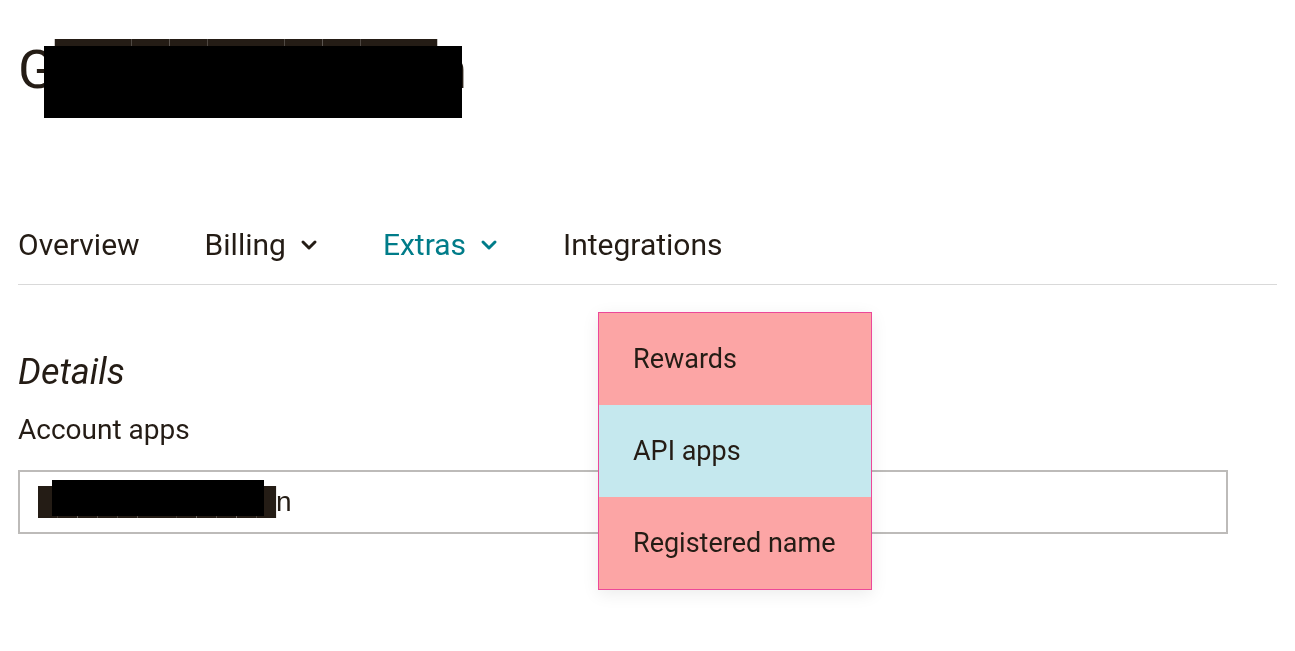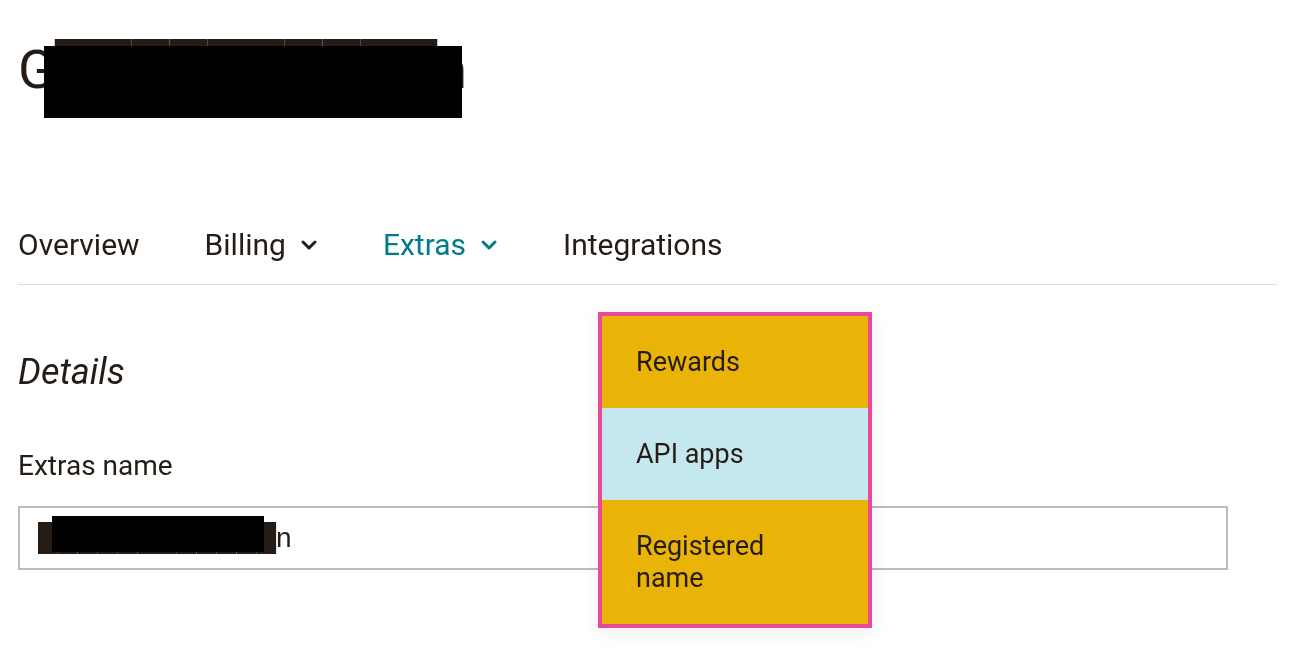--- a/index.html
+++ b/index.html
@@ -50,38 +50,38 @@
   width: 18px;
   height: 18px;
   display: inline-block;
 }
 .chevron-down svg { width: 100%; height: 100%; display: block; }
 .dropdown {
   position: absolute;
   top: 312px;
   left: 598px;
   width: 274px;
-  background: #eab308;
-  border: 4px solid #ec4899;
+  background: #fca5a5;
+  border: 1px solid #ec4899;
   box-shadow: 0 4px 16px rgba(0,0,0,0.08);
   z-index: 10;
 }
 .dropdown-item {
   font-size: 27px;
   padding: 30px 34px;
   cursor: pointer;
   color: #241c15;
 }
 .dropdown-item.highlight { background: #c5e8ee; }
 .details-heading {
   font-size: 36px;
   font-style: italic;
   font-weight: 400;
   margin-top: 66px;
-  margin-bottom: 56px;
+  margin-bottom: 20px;
 }
 .field-label {
   font-size: 28px;
   font-weight: 400;
   margin-bottom: 24px;
 }
 .text-input {
   width: 1210px;
   font-size: 28px;
   padding: 14px 18px;
@@ -134,21 +134,21 @@
 </nav>
 
 <div class="dropdown">
   <div class="dropdown-item">Rewards</div>
   <div class="dropdown-item highlight">API apps</div>
   <div class="dropdown-item">Registered name</div>
 </div>
 
 <h2 class="details-heading">Details</h2>
 
-<div class="field-label">Extras name</div>
+<div class="field-label">Account apps</div>
 
 <div class="input-wrap">
   <input type="text" class="text-input" value="████████████n" style="">
   <div class="input-redact"></div>
 </div>
 
 
 
 
 </body></html>

